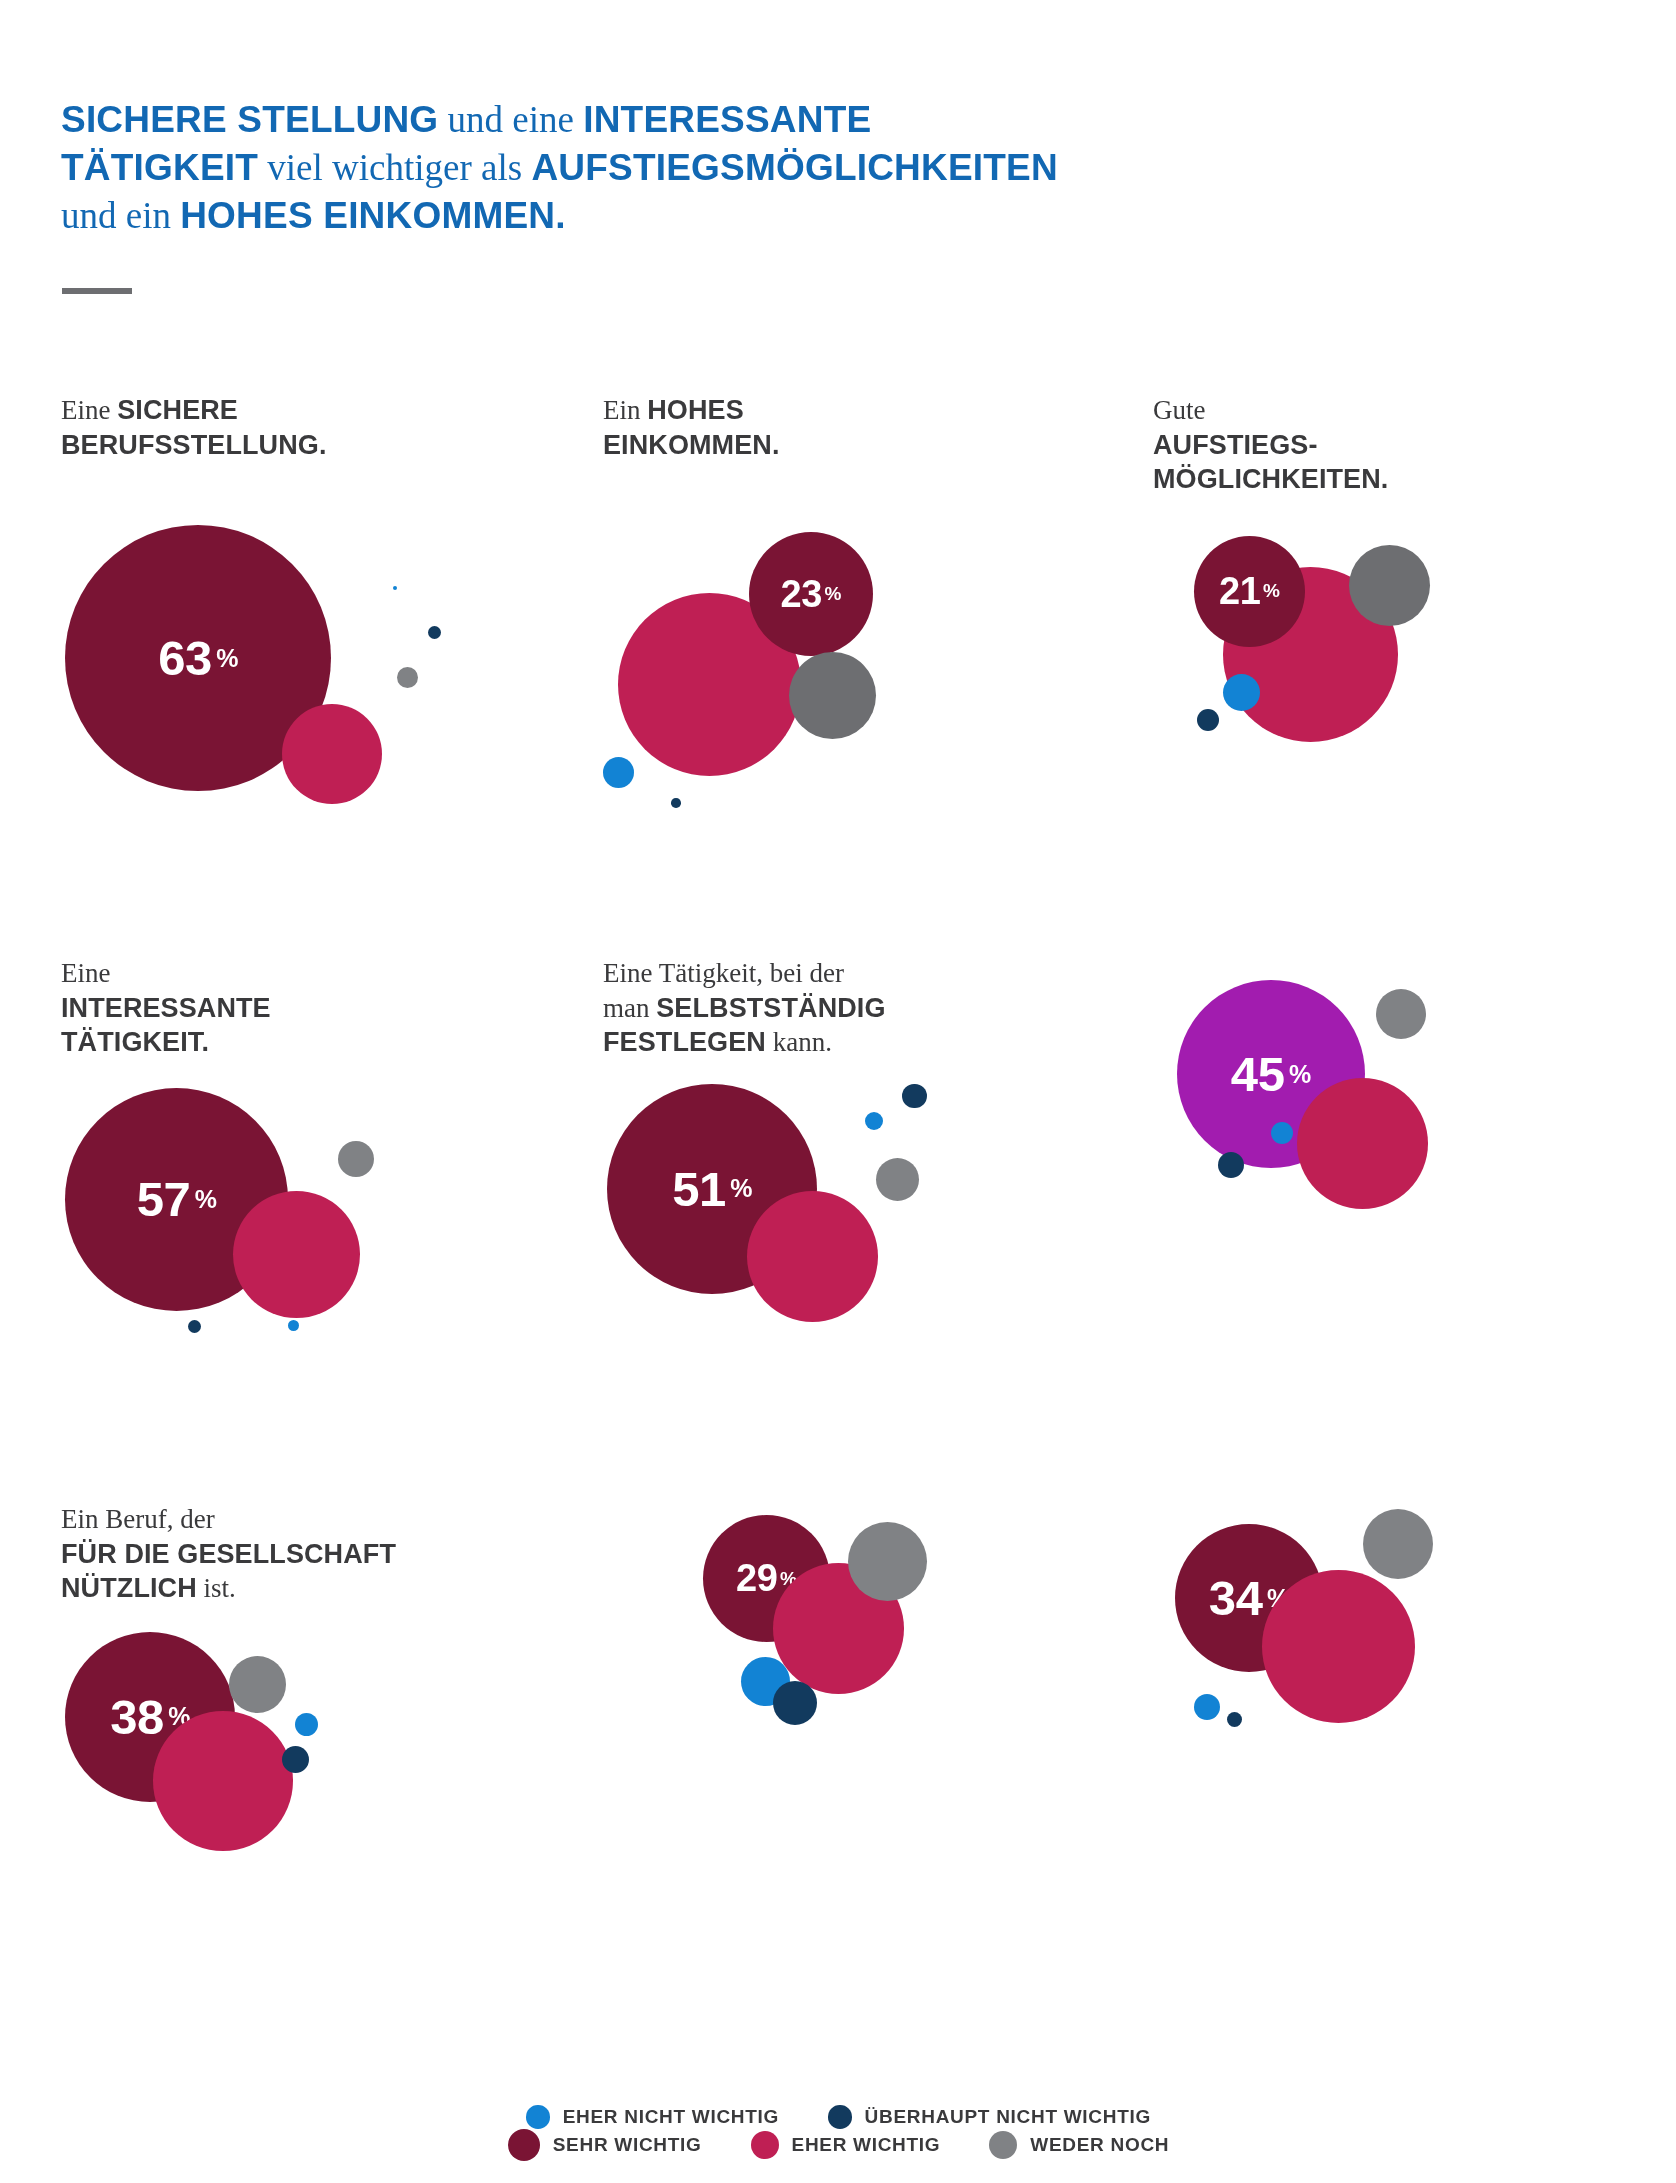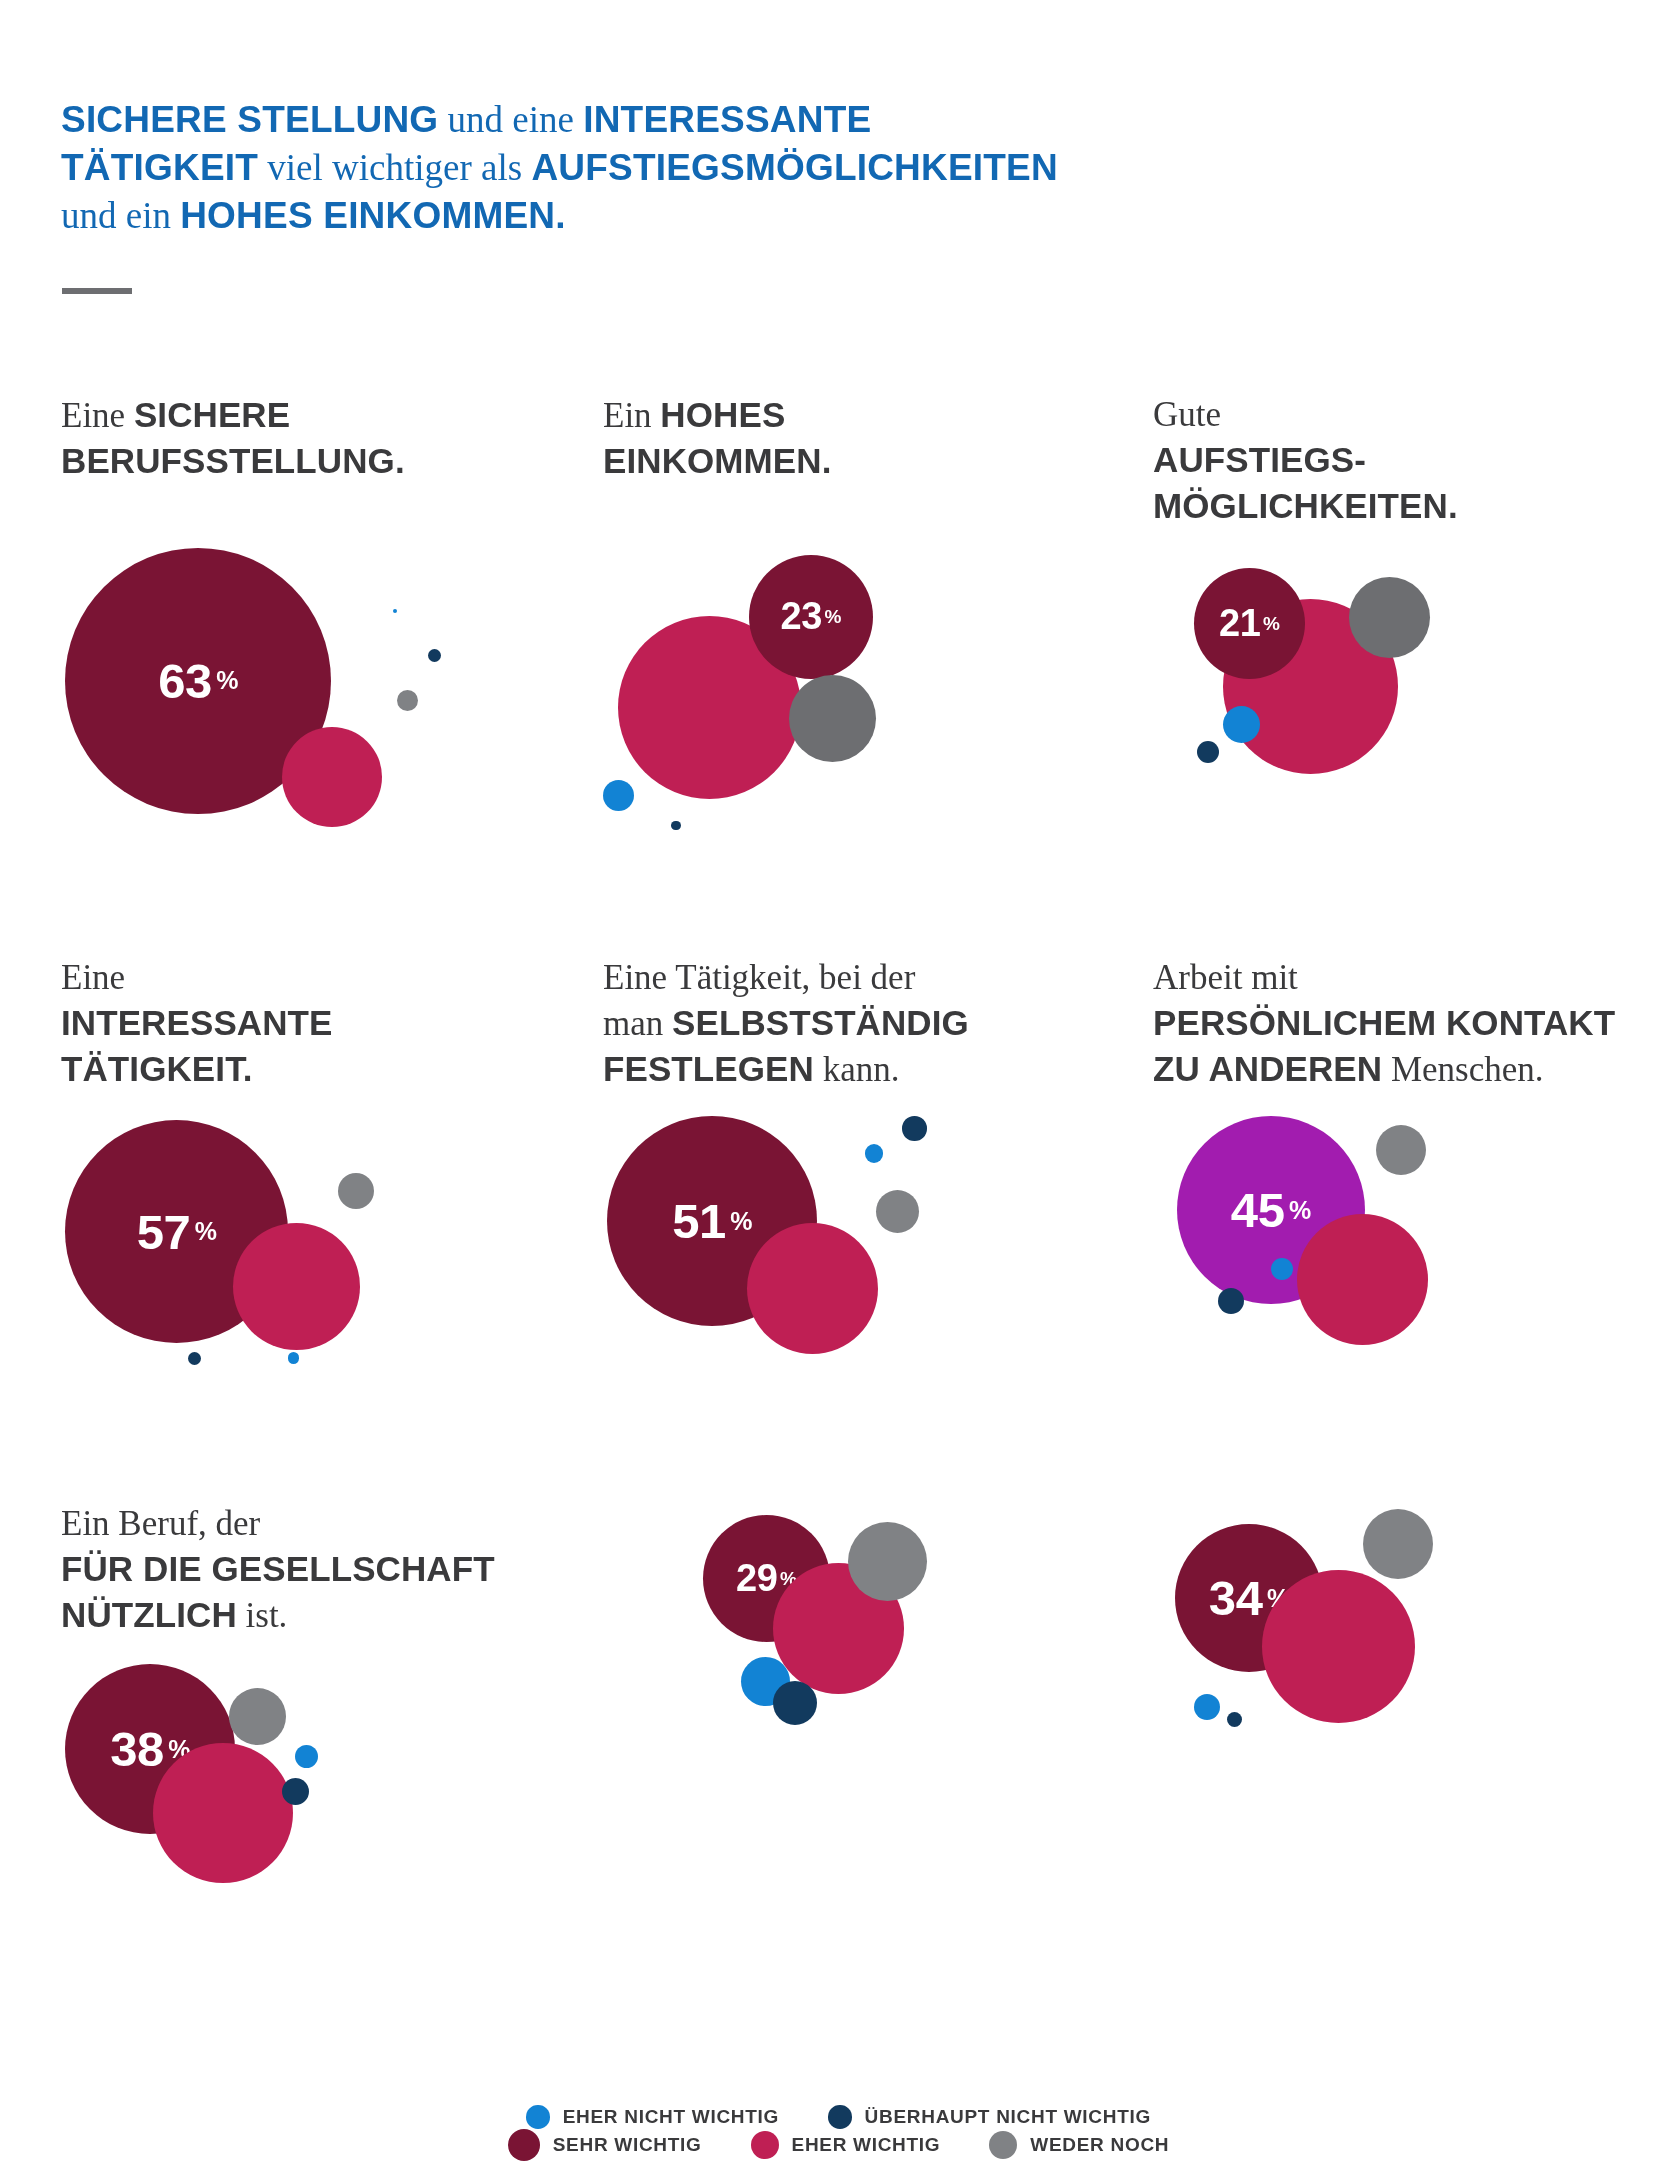--- a/index.html
+++ b/index.html
@@ -8,21 +8,21 @@
 
   
   .headline{position:absolute;left:61px;top:48px;width:1179px;
     font-family:"Liberation Serif",serif;font-size:37px;line-height:1.30;color:#1268b3;}
   .headline .serif{font-family:"Liberation Serif",serif;font-weight:normal;}
   .headline .bold{font-family:"Liberation Sans",sans-serif;font-weight:bold;letter-spacing:0.2px;}
   .rule{position:absolute;left:62px;top:288px;width:70px;height:6.1px;background:#6d6e71;}
 
   
   .panel{position:absolute;width:507px;}
-  .ptitle{font-family:"Liberation Serif",serif;font-size:35px;line-height:1.28;color:#3a3a3c;}
+  .ptitle{font-family:"Liberation Serif",serif;font-size:27px;line-height:1.28;color:#3a3a3c;}
   .ptitle .b{font-family:"Liberation Sans",sans-serif;font-weight:bold;color:#3a3a3c;letter-spacing:0.1px;}
 
   .bubbles{position:relative;width:507px;height:349px;}
   .bub{position:absolute;border-radius:50%;}
   .bub .lab{position:absolute;left:0;top:0;width:100%;height:100%;
     display:flex;align-items:center;justify-content:center;color:#fff;
     font-family:"Liberation Sans",sans-serif;font-weight:bold;white-space:nowrap;}
   .lab .num{font-size:49px;letter-spacing:-0.4px;}
   .lab .pct{font-size:25px;margin-left:4.4px;font-weight:bold;}
   .lab.small .num{font-size:38px;}
@@ -142,25 +142,20 @@
         </div>
       </div>
       <div class="bub" style="left:144px;top:131px;width:131px;height:131px;background:#bf1f54;"></div>
       <div class="bub" style="left:273px;top:98px;width:43px;height:43px;background:#808285;"></div>
       <div class="bub" style="left:262px;top:52px;width:18.3px;height:18.3px;background:#1283d4;"></div>
       <div class="bub" style="left:299px;top:24px;width:24.5px;height:24.5px;background:#123a5e;"></div>
     </div>
   </div>
 
   <div class="panel" style="left:1153px;top:956px;">
-    <div class="ptitle">
-      <span>Arbeit mit</span><br>
-      <span class="b">PERSÖNLICHEM KONTAKT</span><br>
-      <span class="b">ZU ANDEREN</span><span> Menschen.</span>
-    </div>
     <div class="bubbles" style="height:314px;">
       <div class="bub" style="left:24px;top:24px;width:188px;height:188px;background:#a21caf;">
         <div class="lab">
           <span class="num">45</span>
             <span class="pct">%</span>
         </div>
       </div>
       <div class="bub" style="left:144px;top:122px;width:131px;height:131px;background:#bf1f54;"></div>
       <div class="bub" style="left:223px;top:33px;width:50px;height:50px;background:#808285;"></div>
       <div class="bub" style="left:118px;top:166px;width:22px;height:22px;background:#1283d4;"></div>

